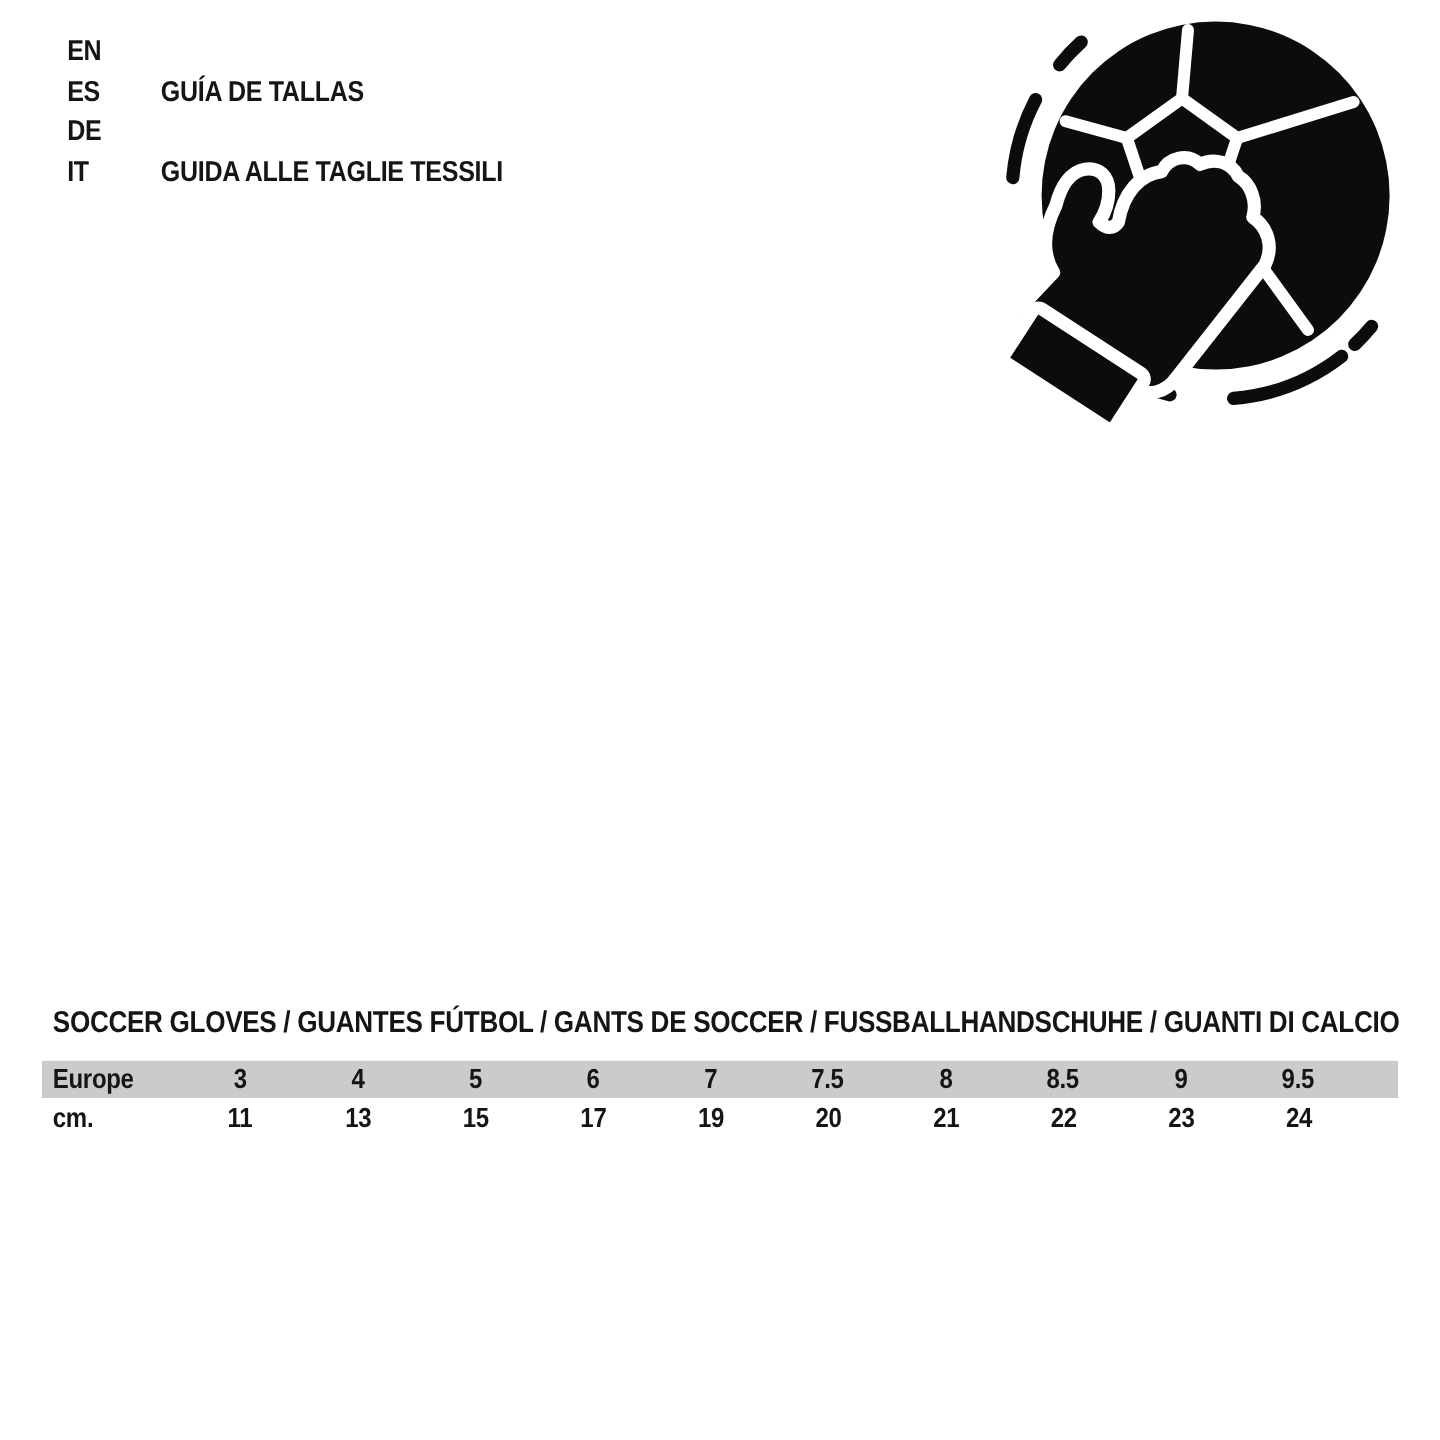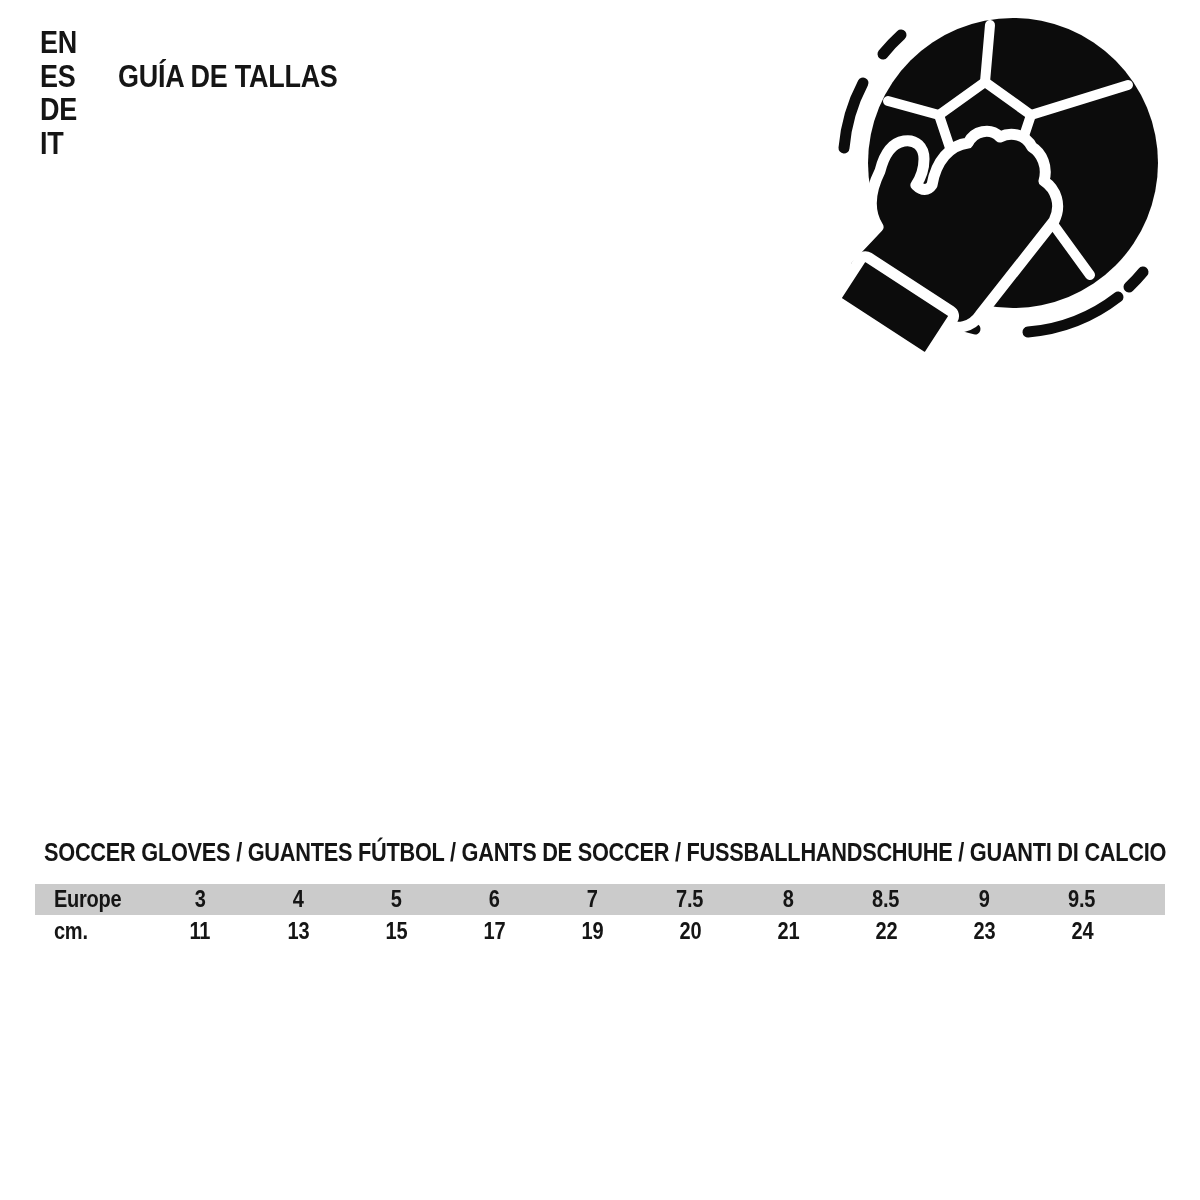--- a/index.html
+++ b/index.html
@@ -24,23 +24,23 @@
     transform: scaleX(0.87);
     transform-origin: 0 50%;
     white-space: nowrap;
     letter-spacing: -0.3px;
   }
   .cond.center { transform-origin: 50% 50%; }
 
   
   .langs {
     position: absolute;
-    left: 40px;
+    left: 56px;
     top: 26px;
-    font-size: 31px;
+    font-size: 24px;
     line-height: 33.5px;
   }
   .lang-row { display: flex; }
   .lang-code { width: 78px; flex: 0 0 78px; }
 
   
   .icon-wrap {
     position: absolute;
     left: 820px;
     top: 5px;
@@ -63,39 +63,40 @@
   }
   .size-table {
     position: absolute;
     left: 35px;
     top: 884px;
     width: 1130px;
     font-size: 23px;
   }
   .size-row { display: flex; align-items: center; height: 33px; }
   .size-row.header { background: var(--table-header-bg); height: 31px; }
-  .row-label { flex: 0 0 116px; width: 116px; padding-left: 19px; text-align: left; }
+  .row-label { flex: 0 0 116px; width: 116px; padding-left: 9px; text-align: left; }
   .size-cell { flex: 0 0 98px; width: 98px; text-align: center; }
 </style>
 </head>
 <body>
 
 <section class="langs">
   <div class="lang-row">
     <span class="lang-code"><span class="cond">EN</span></span>
   </div>
   <div class="lang-row">
     <span class="lang-code"><span class="cond">ES</span></span>
     <span><span class="cond">GUÍA DE TALLAS</span></span>
   </div>
   <div class="lang-row">
     <span class="lang-code"><span class="cond">DE</span></span>
   </div>
   <div class="lang-row">
     <span class="lang-code"><span class="cond">IT</span></span>
+    <span><span class="cond">GUIDA ALLE TAGLIE TESSILI</span></span>
   </div>
 </section>
 
 <div class="icon-wrap">
   <svg viewBox="0 0 360 380" xmlns="http://www.w3.org/2000/svg">
 
     <g class="dash">
       <path d="M 63 49 A 170 170 0 0 1 81 30"></path>
       <path d="M 24 143 A 170 170 0 0 1 43 78"></path>
       <path d="M 155 324 A 170 170 0 0 1 129 316"></path>

